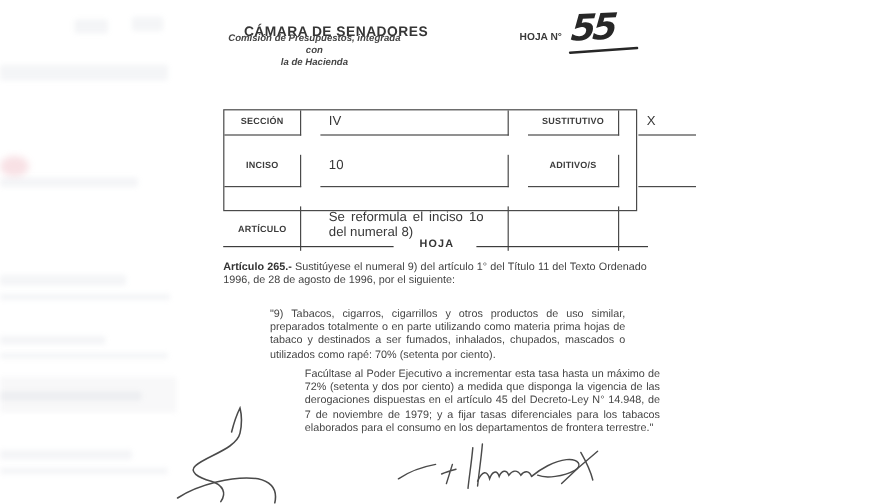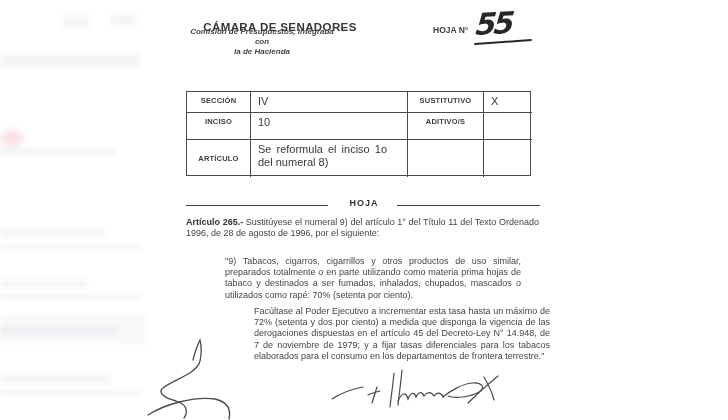--- a/index.html
+++ b/index.html
@@ -24,21 +24,21 @@
     position:absolute;left:476px;top:6px;font-size:30px;font-weight:bold;font-style:italic;
     letter-spacing:-3px;color:#272727;transform:rotate(-3deg) skewX(-8deg);
     font-family:"DejaVu Sans",sans-serif;
   }
   .hoja-underline{position:absolute;left:474px;top:41px;width:58px;height:2.4px;background:#272727;
     transform:rotate(-4deg);border-radius:2px;}
   
   .info-table{
     position:absolute;left:186px;top:91px;width:345px;height:85px;
     display:grid;grid-template-columns:64px 157px 76px 48px;grid-template-rows:21px 27px 37px;
-    border:1px solid #4a4a4a;box-sizing:border-box;
+    border:1px solid #4a4a4a;box-sizing:border-box;gap:16px;
   }
   .cell{border-right:1px solid #4a4a4a;border-bottom:1px solid #4a4a4a;box-sizing:border-box;overflow:hidden;}
   .cell.last-col{border-right:none;}
   .cell.last-row{border-bottom:none;}
   .cell.lbl{display:flex;justify-content:center;align-items:flex-start;padding-top:4px;
     font-size:7.5px;font-weight:bold;letter-spacing:0.2px;color:#3c3c3c;}
   .cell.lbl.mid{align-items:center;padding-top:0;}
   .cell.val{font-size:11px;color:#383838;padding:3px 20px 0 7px;line-height:13px;}
   .cell.val.just{text-align:justify;}
   

